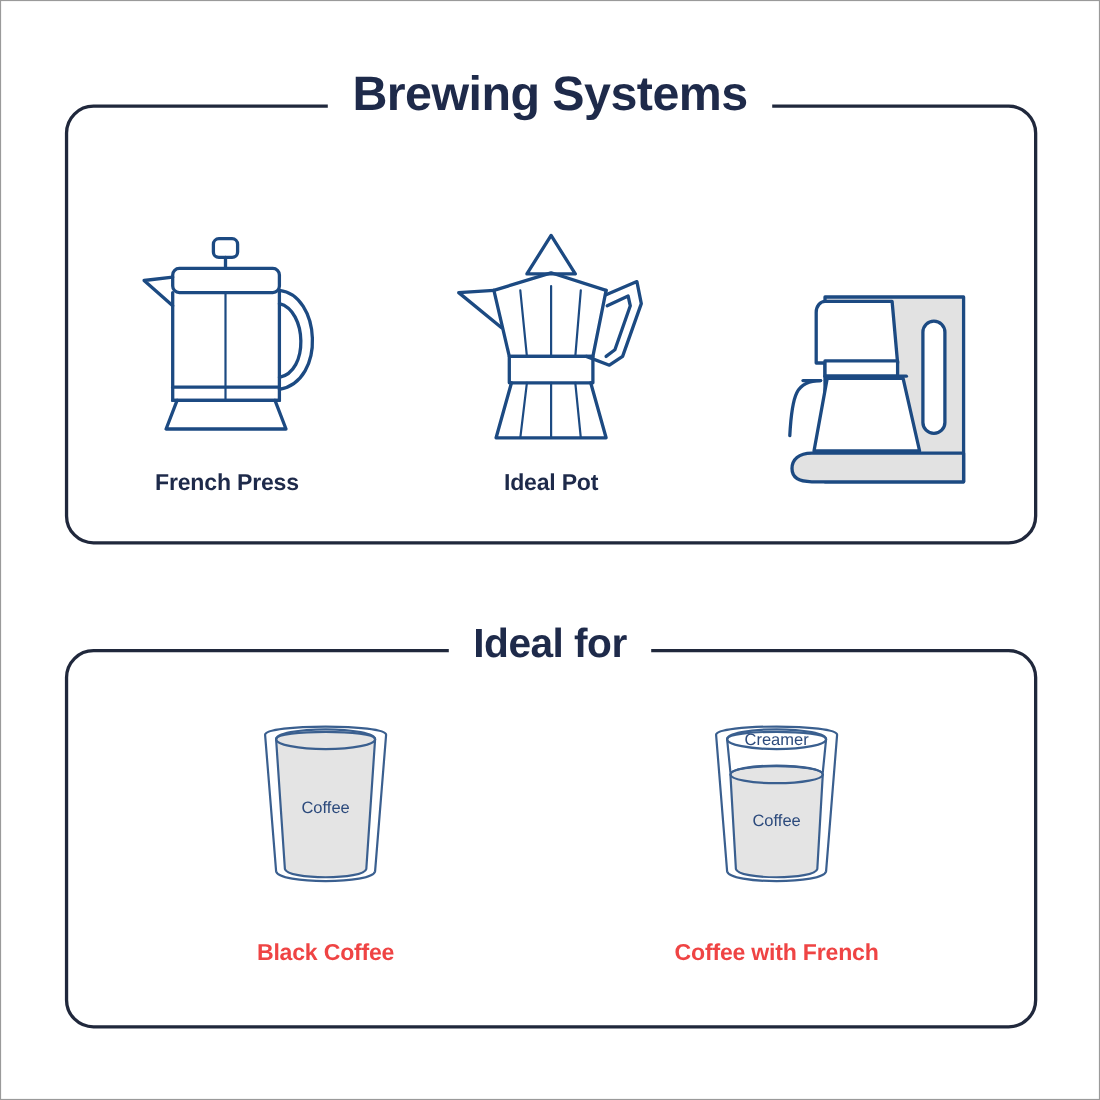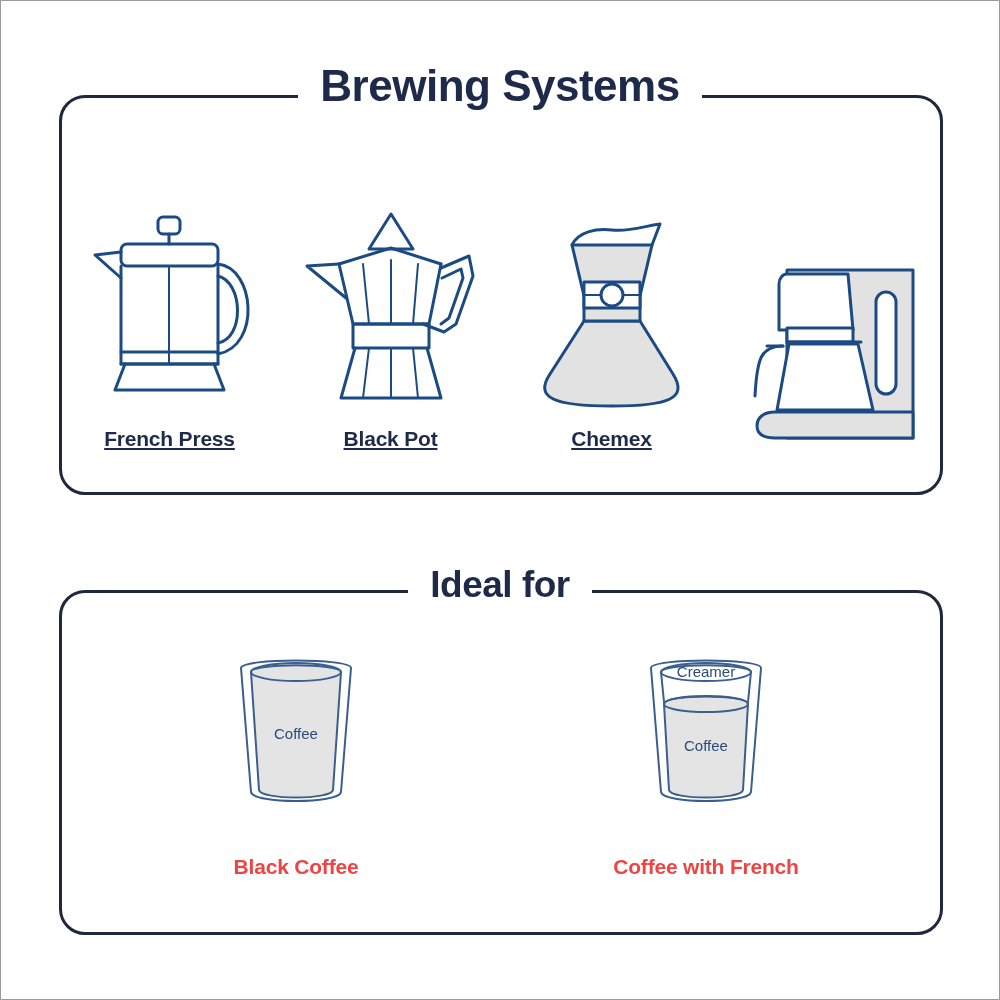--- a/index.html
+++ b/index.html
@@ -94,21 +94,20 @@
     align-items: flex-end;
     justify-content: center;
   }
   .brew-label {
     margin-top: 16px;
     color: #1e2a4a;
     font-size: 21px;
     font-weight: 700;
     letter-spacing: -0.2px;
     white-space: nowrap;
-    text-decoration: underline;
   }
 
   
   #ideal-row {
     position: absolute;
     left: 58px;
     top: 645px;
     width: 884px;
     height: 250px;
     display: flex;
@@ -244,44 +243,23 @@
           <path class="ln" d="M54 142 L40 192 L140 192 L126 142"></path>
 
           <line class="ln-thin" x1="68" y1="142" x2="62" y2="192"></line>
           <line class="ln-thin" x1="90" y1="142" x2="90" y2="192"></line>
           <line class="ln-thin" x1="112" y1="142" x2="117" y2="192"></line>
 
           <path class="ln" d="M140 62 L168 50 L172 70 L155 118 L143 126 L122 118"></path>
           <path class="ln" d="M141 72 L160 63 L162 72 L148 112 L140 118"></path>
         </svg>
       </div>
-      <div class="brew-label">Black Pot</div>
-    </div>
-
-    <div class="brew-item">
-      <div class="brew-art">
-        <svg width="160" height="205" viewBox="0 0 160 205">
-
-          <path class="fill-gray" d="M52 115 L18 168 C2 192 22 200 80 200 C138 200 156 192 141 168 L108 115 Z"></path>
-
-          <path class="fill-gray" d="M40 39 L52 90 L108 90 L120 39 Z"></path>
-
-          <path class="fill-gray" d="M52 90 L52 115 L108 115 L108 90 Z"></path>
-
-          <path class="fill-white" d="M52 76 L108 76 L108 102 L52 102 Z"></path>
-
-          <line class="ln-thin" x1="52" y1="89" x2="108" y2="89"></line>
-
-          <circle class="fill-white" cx="80" cy="89" r="11"></circle>
-
-          <path class="ln" d="M40 39 C46 26 64 22 80 24 C98 26 112 20 128 18 L120 39"></path>
-        </svg>
-      </div>
-      <div class="brew-label">Chemex</div>
-    </div>
+      <div class="brew-label">Ideal Pot</div>
+    </div>
+
 
     <div class="brew-item">
       <div class="brew-art">
         <svg width="180" height="205" viewBox="0 0 180 205">
 
           <path class="fill-gray" d="M44 24 L170 24 L170 192 L44 192 Z"></path>
 
           <path class="fill-white" d="M44 28 C40 28 36 32 36 38 L36 84 L110 84 L105 28 Z"></path>
 
           <rect class="fill-white" x="44" y="82" width="66" height="14"></rect>

